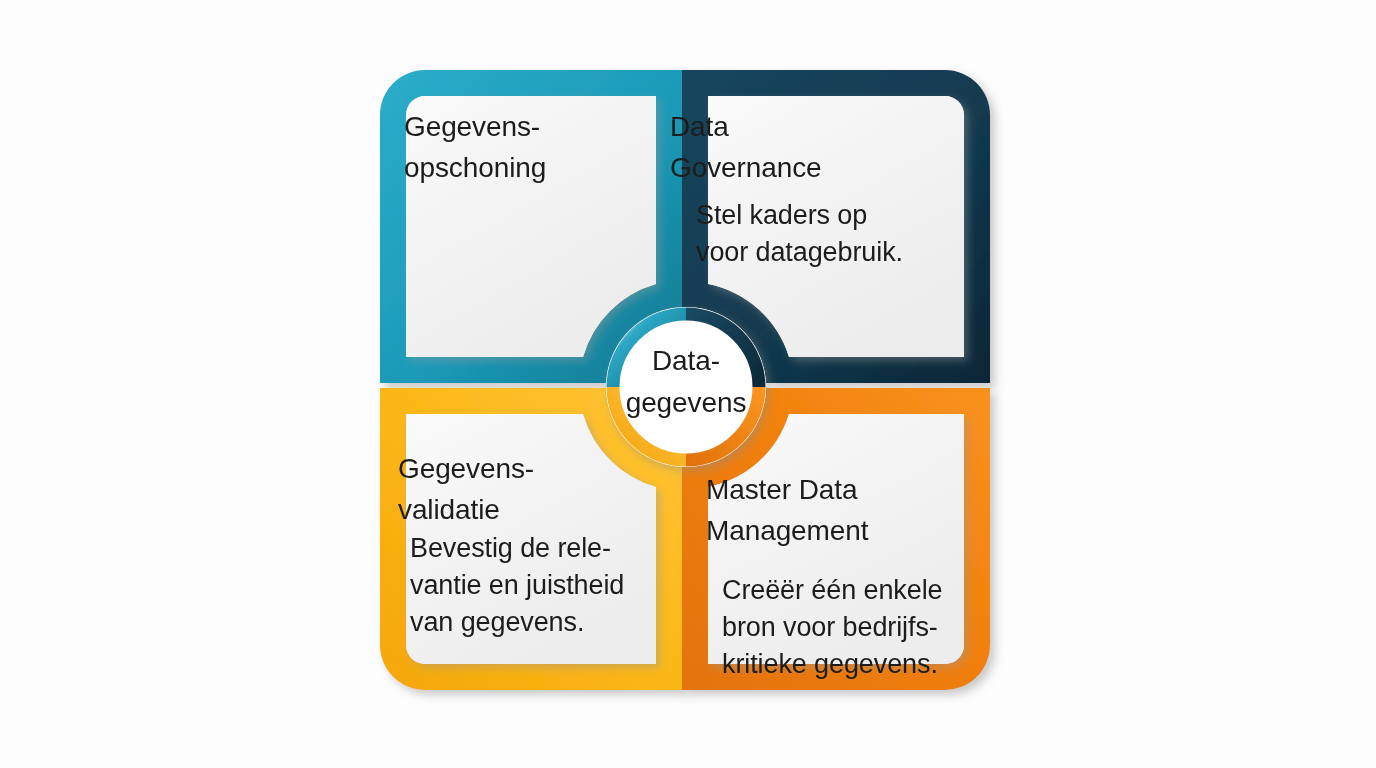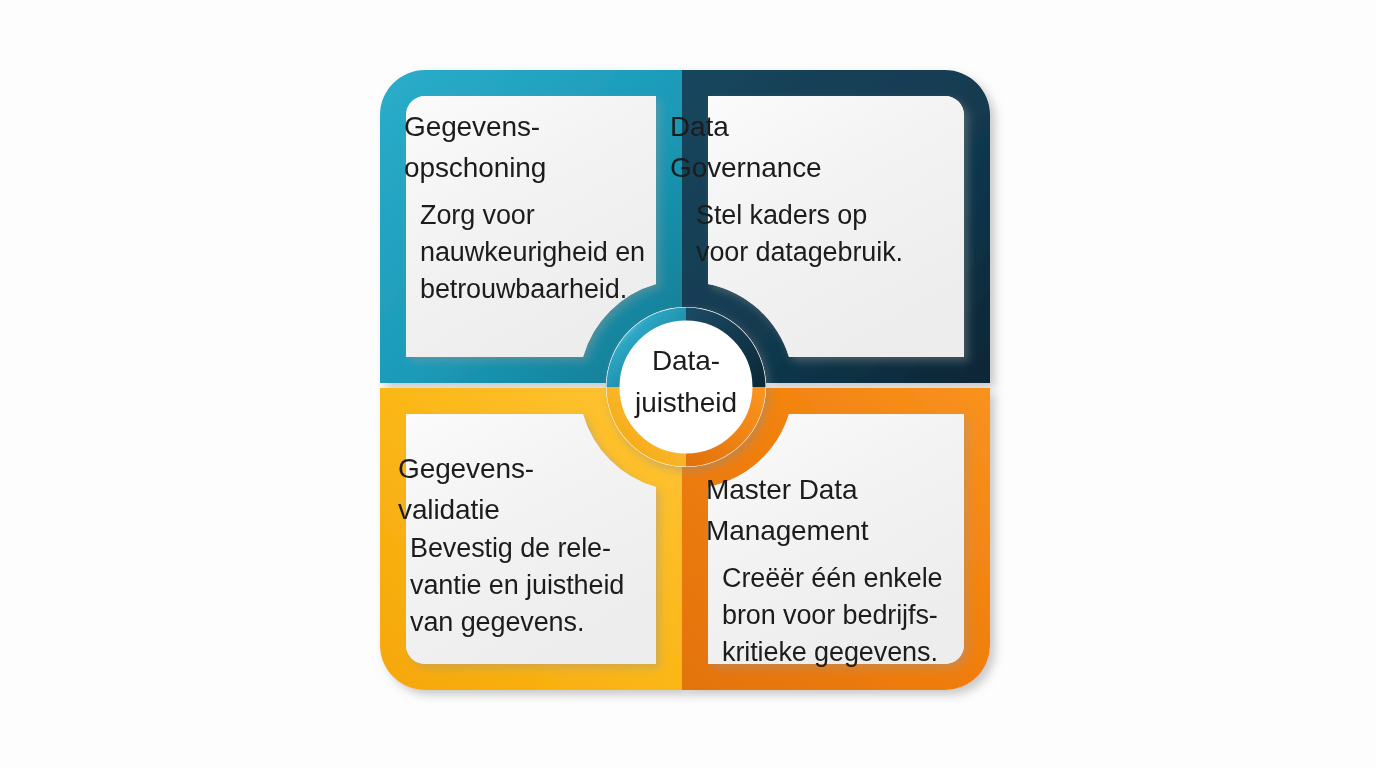--- a/index.html
+++ b/index.html
@@ -58,21 +58,21 @@
   #tl-text { left: 404px; top: 106px;  width: 268px; }
   #tl-text .q-body { margin-top: 9px; padding-left: 16px; }
 
   #tr-text { left: 670px; top: 106px;  width: 274px; }
   #tr-text .q-body { margin-top: 9px; padding-left: 26px; }
 
   #bl-text { left: 398px; top: 448px;  width: 268px; }
   #bl-text .q-body { margin-top: 0; padding-left: 12px; }
 
   #br-text { left: 706px; top: 469px;  width: 276px; }
-  #br-text .q-body { margin-top: 9px; padding-left: 16px; }
+  #br-text .q-body { margin-top: 21px; padding-left: 16px; }
 
   
   #hub-label {
     position: absolute;
     left: 606px;
     top: 340px;
     width: 160px;
     z-index: 9;
     text-align: center;
     font-size: 28px;
@@ -264,23 +264,20 @@
         <path d="M 686,314 A 73,73 0 0 1 759,387" stroke="url(#arcTR)"></path>
         <path d="M 613,387 A 73,73 0 0 0 686,460" stroke="url(#arcBL)"></path>
         <path d="M 759,387 A 73,73 0 0 1 686,460" stroke="url(#arcBR)"></path>
       </g>
     </g>
   </svg>
 
   <div class="quad-text" id="tl-text">
     <div class="q-title">Gegevens-
 opschoning</div>
-    <div class="q-body">Zorg voor
-nauwkeurigheid en
-betrouwbaarheid.</div>
   </div>
 
   <div class="quad-text" id="tr-text">
     <div class="q-title">Data
 Governance</div>
     <div class="q-body">Stel kaders op
 voor datagebruik.</div>
   </div>
 
   <div class="quad-text" id="bl-text">
@@ -293,15 +290,15 @@
 
   <div class="quad-text" id="br-text">
     <div class="q-title">Master Data
 Management</div>
     <div class="q-body">Creëër één enkele
 bron voor bedrijfs-
 kritieke gegevens.</div>
   </div>
 
   <div id="hub-label">Data-
-juistheid</div>
+gegevens</div>
 
 </div>
 
 </body></html>

